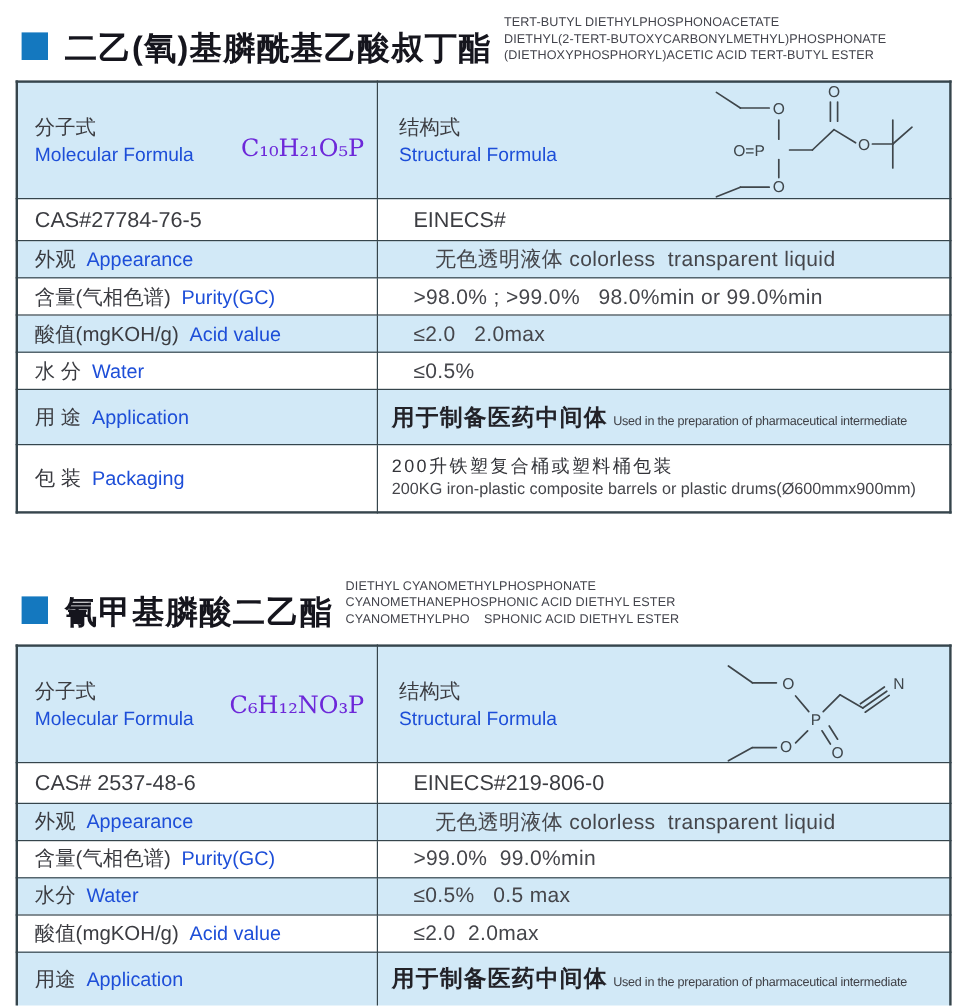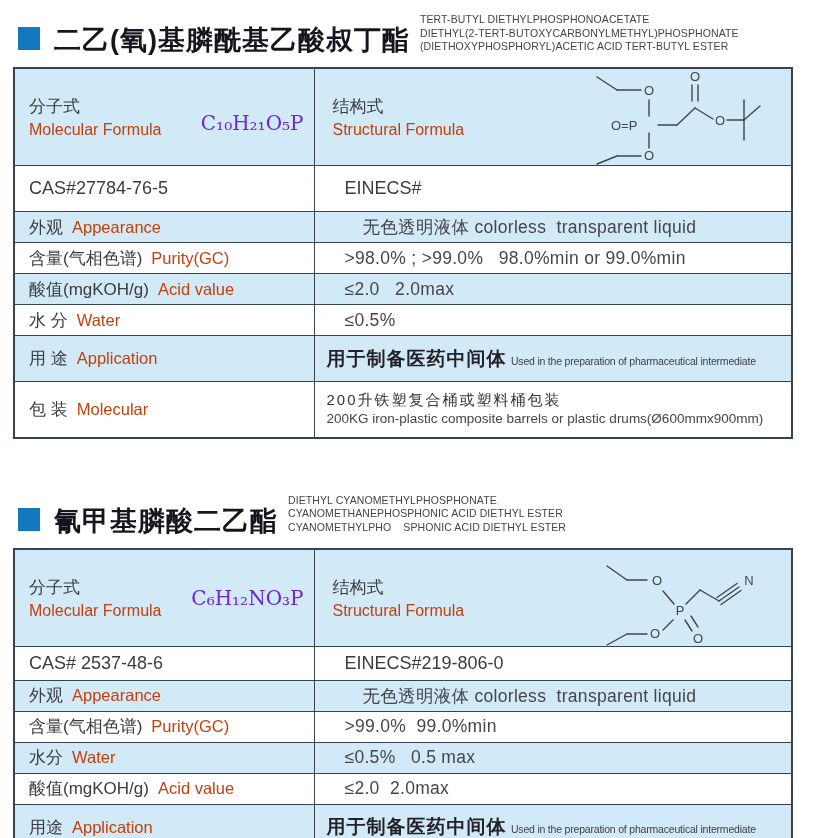--- a/index.html
+++ b/index.html
@@ -29,32 +29,32 @@
   table.spec-table {
     border-collapse:collapse; table-layout:fixed;
     width:780px; margin:9px 0 0 13px;
     border:2px solid #36454c;
   }
   td { border:1.5px solid #36454c; padding:0 10px; vertical-align:middle; }
   td.c-label { width:300px; padding-left:14px; }
   tr.blue td { background:#d2e9f7; }
 
   tr.r-form  { height:62px; }
-  tr.r-cas   { height:46px; }
+  tr.r-cas   { height:35px; }
   tr.r-spec  { height:31px;margin-left:12px; }
   tr.r-app   { height:46px; }
   tr.r-pack  { height:56px; }
   .sec2 tr.r-form { height:65px; }
   .sec2 tr.r-cas  { height:34px; }
   .sec2 tr.r-pack { height:53px; }
 
   .mf-wrap { display:flex; align-items:center;justify-content:flex-end; }
   .mf-labels { flex:1 1 auto; }
   .lbl-cn { font-size:17px; color:#3b3c41; }
-  .lbl-en { font-size:16px; color:#c2410c; }
+  .lbl-en { font-size:16px; color:#1d4ed8; }
   .mf-labels .lbl-cn { margin-bottom:3px; }
   .mf-formula {
     font-family:"DejaVu Serif","Liberation Serif",serif;
     font-size:20px; color:#6d28d9; margin-left:4px; white-space:nowrap;
   }
   .sec1 .mf-formula { align-self:flex-end; margin-bottom:4px; }
 
   .st-wrap { display:flex; align-items:center; }
   .st-labels { flex:1 1 auto; padding-left:8px; }
   .st-labels .lbl-cn { margin-bottom:3px; }
@@ -170,21 +170,21 @@
       <td class="c-label spec-label">
         <span class="lbl-cn">用 途</span><span class="lbl-en">Application</span>
       </td>
       <td class="app-value">
         <span class="app-cn">用于制备医药中间体</span>
         <span class="app-en">Used in the preparation of pharmaceutical intermediate</span>
       </td>
     </tr>
     <tr class="r-pack">
       <td class="c-label spec-label">
-        <span class="lbl-cn">包 装</span><span class="lbl-en">Molecular</span>
+        <span class="lbl-cn">包 装</span><span class="lbl-en">Packaging</span>
       </td>
       <td class="pack-value">
         <div class="pack-l1">200升铁塑复合桶或塑料桶包装</div>
         <div class="pack-l2">200KG iron-plastic composite barrels or plastic drums(Ø600mmx900mm)</div>
       </td>
     </tr>
   </tbody>
     </table>
 </section>
 

